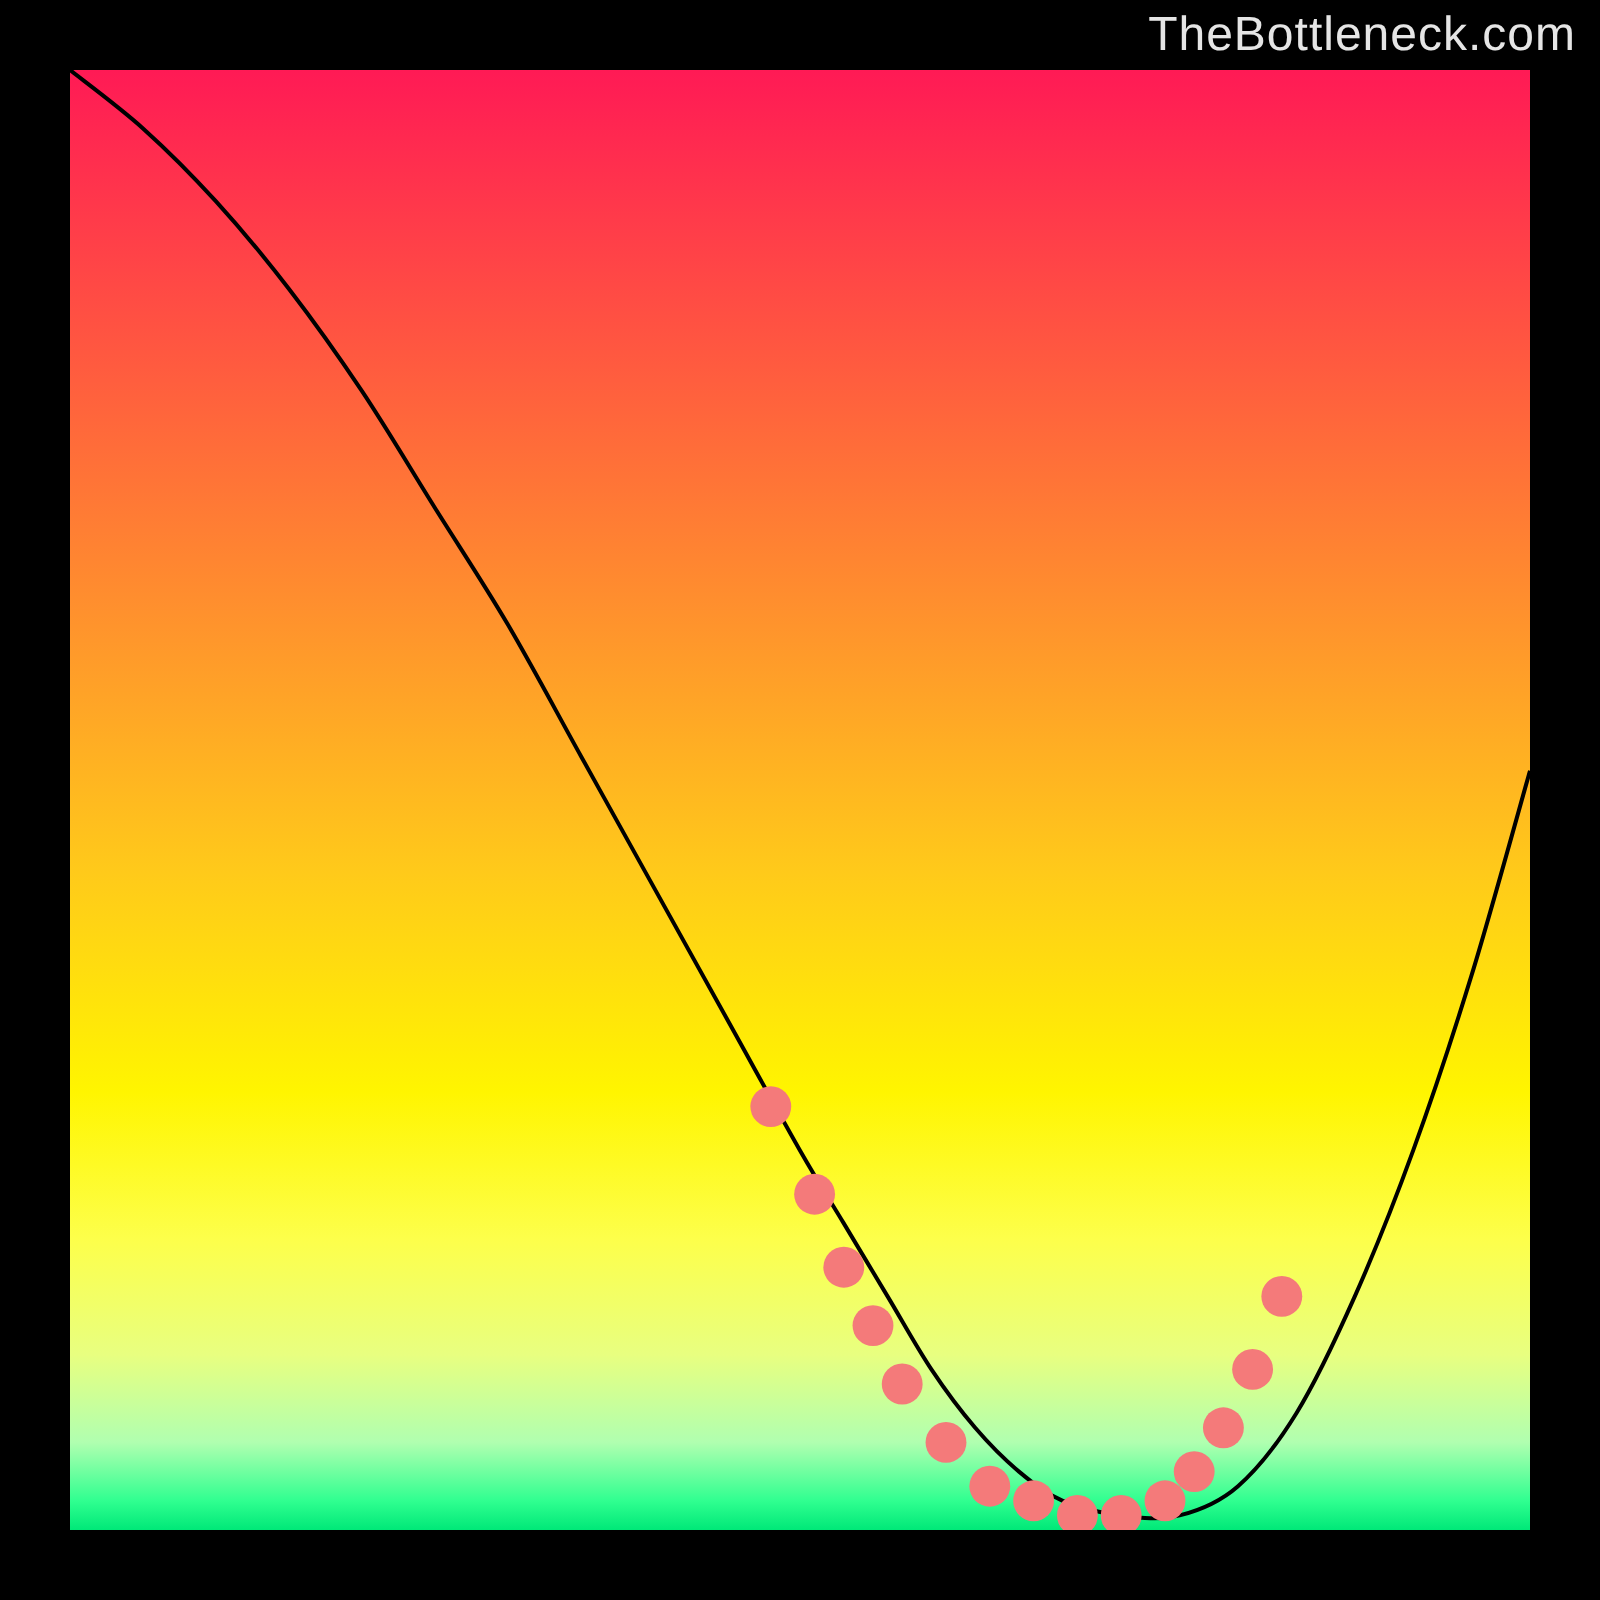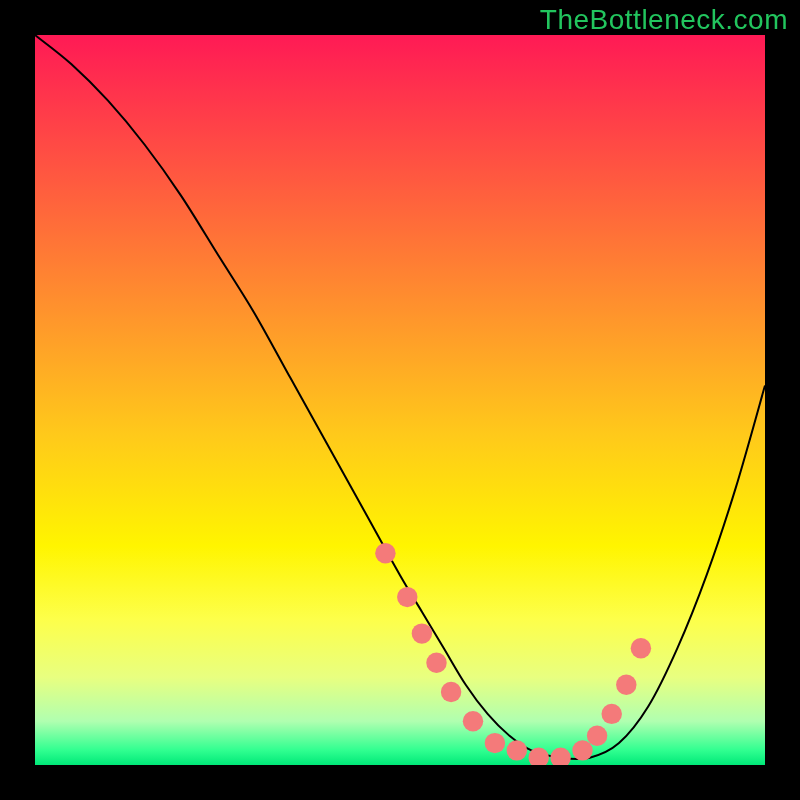--- a/index.html
+++ b/index.html
@@ -8,22 +8,22 @@
     height: 800px;
     background: #000;
     position: relative;
     font-family: Arial, Helvetica, sans-serif;
     overflow: hidden;
   }
   .watermark {
     position: absolute;
     top: 4px;
     right: 12px;
-    color: #22c55e;
-    font-size: 28px;
+    color: #e5e5e5;
+    font-size: 24px;
     font-weight: 500;
     z-index: 10;
     letter-spacing: 0.5px;
   }
   .plot-area {
     position: absolute;
     left: 35px;
     top: 35px;
     width: 730px;
     height: 730px;

